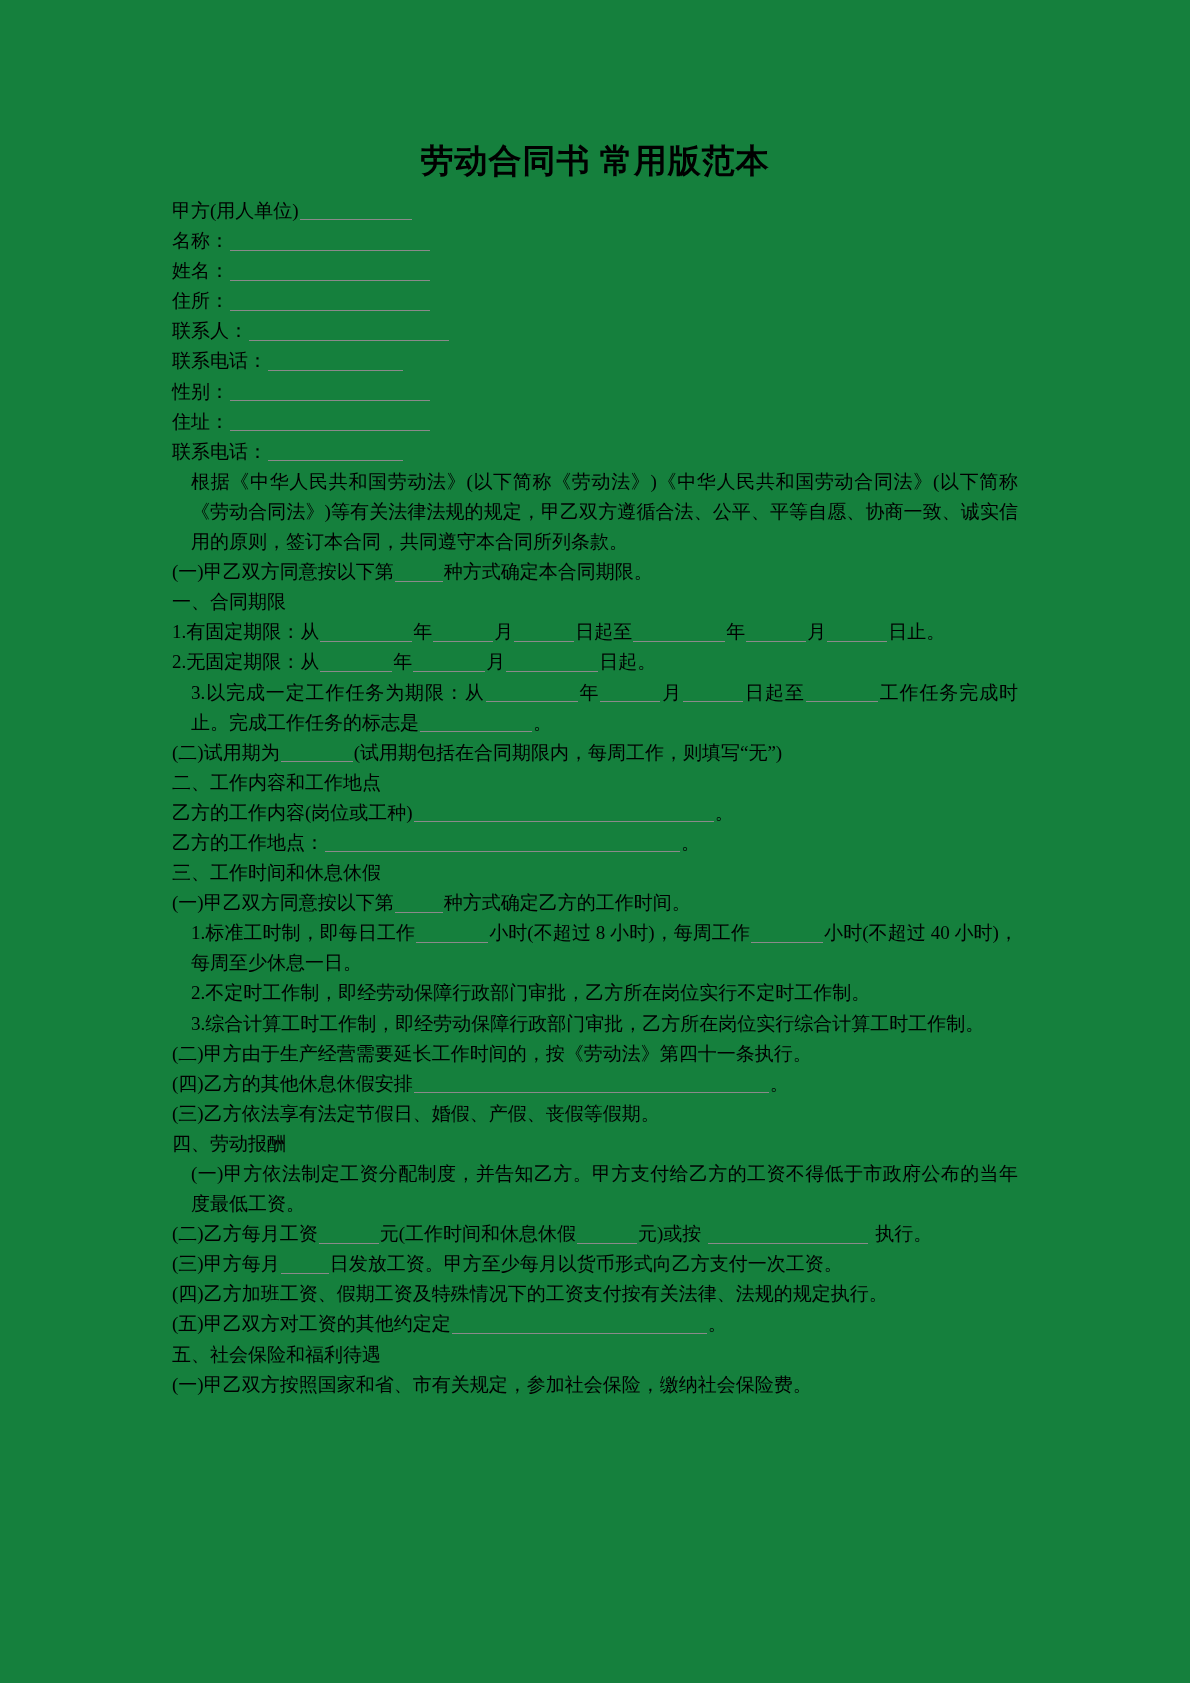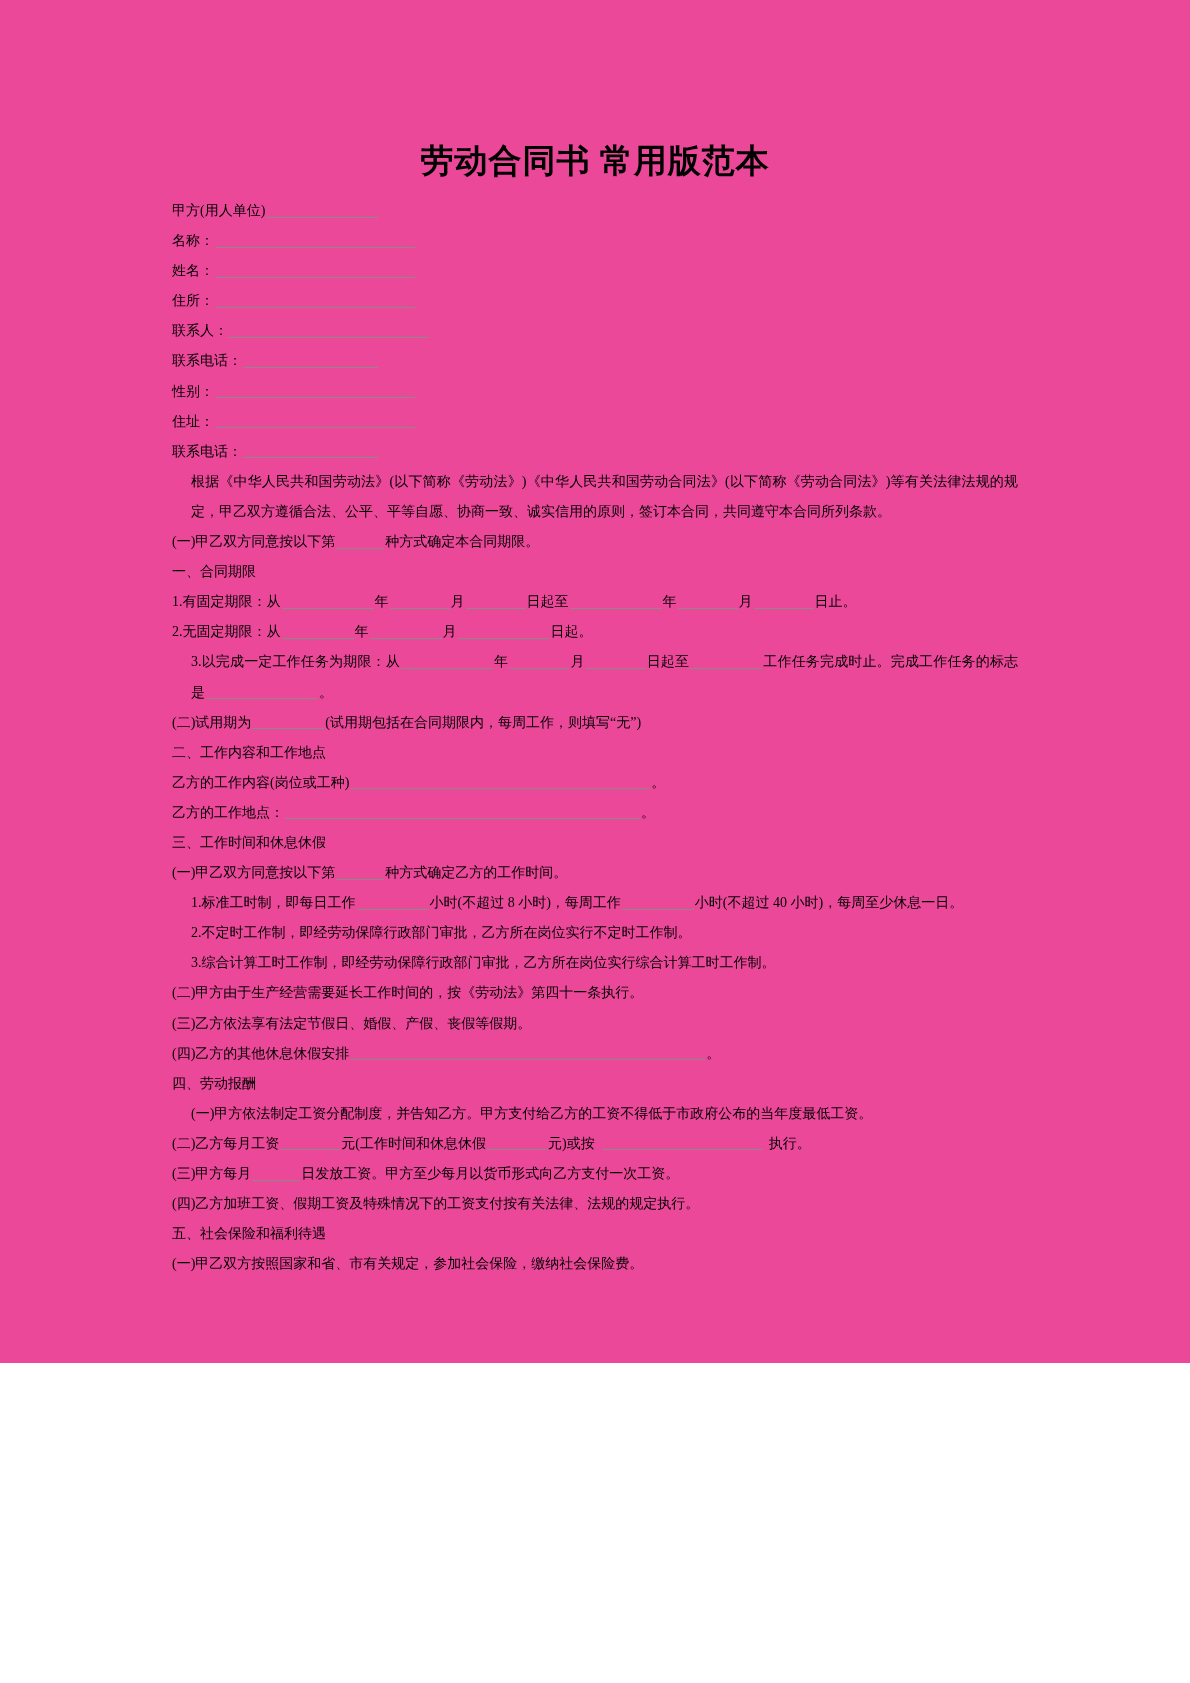--- a/index.html
+++ b/index.html
@@ -14,40 +14,40 @@
     font-family: "Liberation Serif", "DejaVu Serif", serif;
     color: #000000;
     position: relative;
     overflow: hidden;
   }
   .page {
     position: absolute;
     left: 0;
     top: 0;
     width: 1190px;
-    height: 1363px;
-    background: #ec4899;
+    height: 1683px;
+    background: #15803d;
   }
   .content {
     position: absolute;
     left: 172px;
     top: 140px;
     width: 846px;
   }
   .doc-title {
     font-size: 33px;
     font-weight: bold;
     text-align: center;
     letter-spacing: 1px;
     margin: 0 0 14px 0;
     line-height: 42px;
     font-family: "Liberation Serif", "DejaVu Serif", serif;
   }
   .line {
-    font-size: 14px;
+    font-size: 19px;
     line-height: 30.1px;
     margin: 0;
     white-space: normal;
     text-align: left;
     word-break: break-all;
   }
   .line.para {
     text-align: justify;
     text-justify: inter-character;
     margin-left: 19px;
@@ -125,33 +125,34 @@
     <p class="line"><span>(一)甲乙双方同意按以下第</span><span class="blank w-xs"></span><span>种方式确定乙方的工作时间。</span></p>
 
     <p class="line para"><span>1.标准工时制，即每日工作</span><span class="blank w-sm"></span><span>小时(不超过 8 小时)，每周工作</span><span class="blank w-sm"></span><span>小时(不超过 40 小时)，每周至少休息一日。</span></p>
 
     <p class="line para">2.不定时工作制，即经劳动保障行政部门审批，乙方所在岗位实行不定时工作制。</p>
 
     <p class="line para">3.综合计算工时工作制，即经劳动保障行政部门审批，乙方所在岗位实行综合计算工时工作制。</p>
 
     <p class="line">(二)甲方由于生产经营需要延长工作时间的，按《劳动法》第四十一条执行。</p>
 
+    <p class="line"><span>(四)乙方的其他休息休假安排</span><span class="blank w-5xl"></span><span>。</span></p>
+
     <p class="line">(三)乙方依法享有法定节假日、婚假、产假、丧假等假期。</p>
-
-    <p class="line"><span>(四)乙方的其他休息休假安排</span><span class="blank w-5xl"></span><span>。</span></p>
 
     <p class="line">四、劳动报酬</p>
 
     <p class="line para">(一)甲方依法制定工资分配制度，并告知乙方。甲方支付给乙方的工资不得低于市政府公布的当年度最低工资。</p>
 
     <p class="line"><span>(二)乙方每月工资</span><span class="blank w-s"></span><span>元(工作时间和休息休假</span><span class="blank w-s"></span><span>元)或按</span><span class="sp"></span><span class="blank w-xl"></span><span class="sp"></span><span>执行。</span></p>
 
     <p class="line"><span>(三)甲方每月</span><span class="blank w-xs"></span><span>日发放工资。甲方至少每月以货币形式向乙方支付一次工资。</span></p>
 
     <p class="line">(四)乙方加班工资、假期工资及特殊情况下的工资支付按有关法律、法规的规定执行。</p>
 
+    <p class="line"><span>(五)甲乙双方对工资的其他约定定</span><span class="blank w-3xl"></span><span>。</span></p>
 
     <p class="line">五、社会保险和福利待遇</p>
 
     <p class="line">(一)甲乙双方按照国家和省、市有关规定，参加社会保险，缴纳社会保险费。</p>
 
   </div>
 </div>
 
 </body></html>

